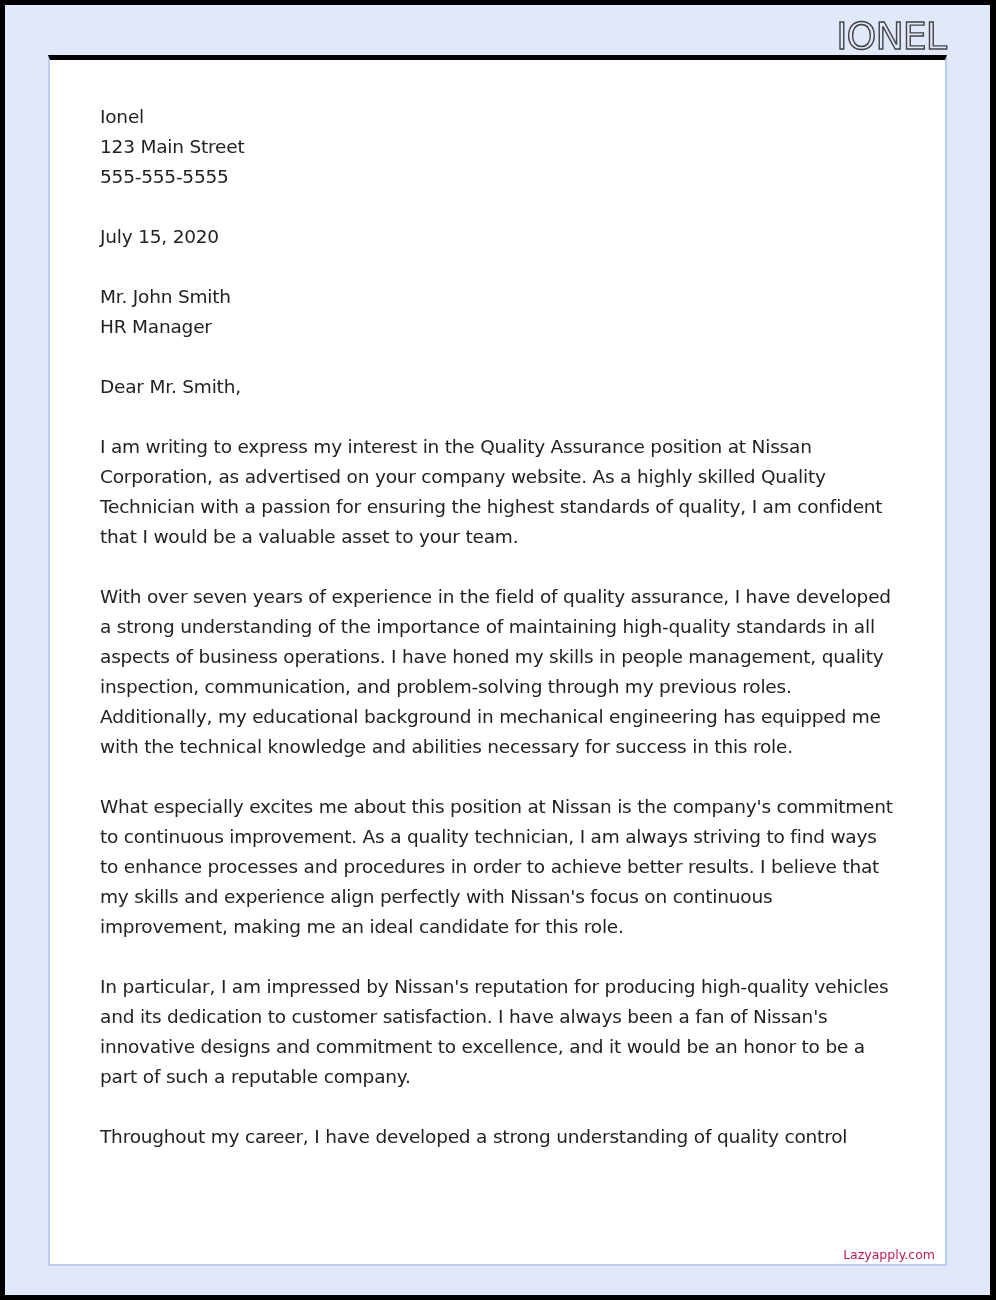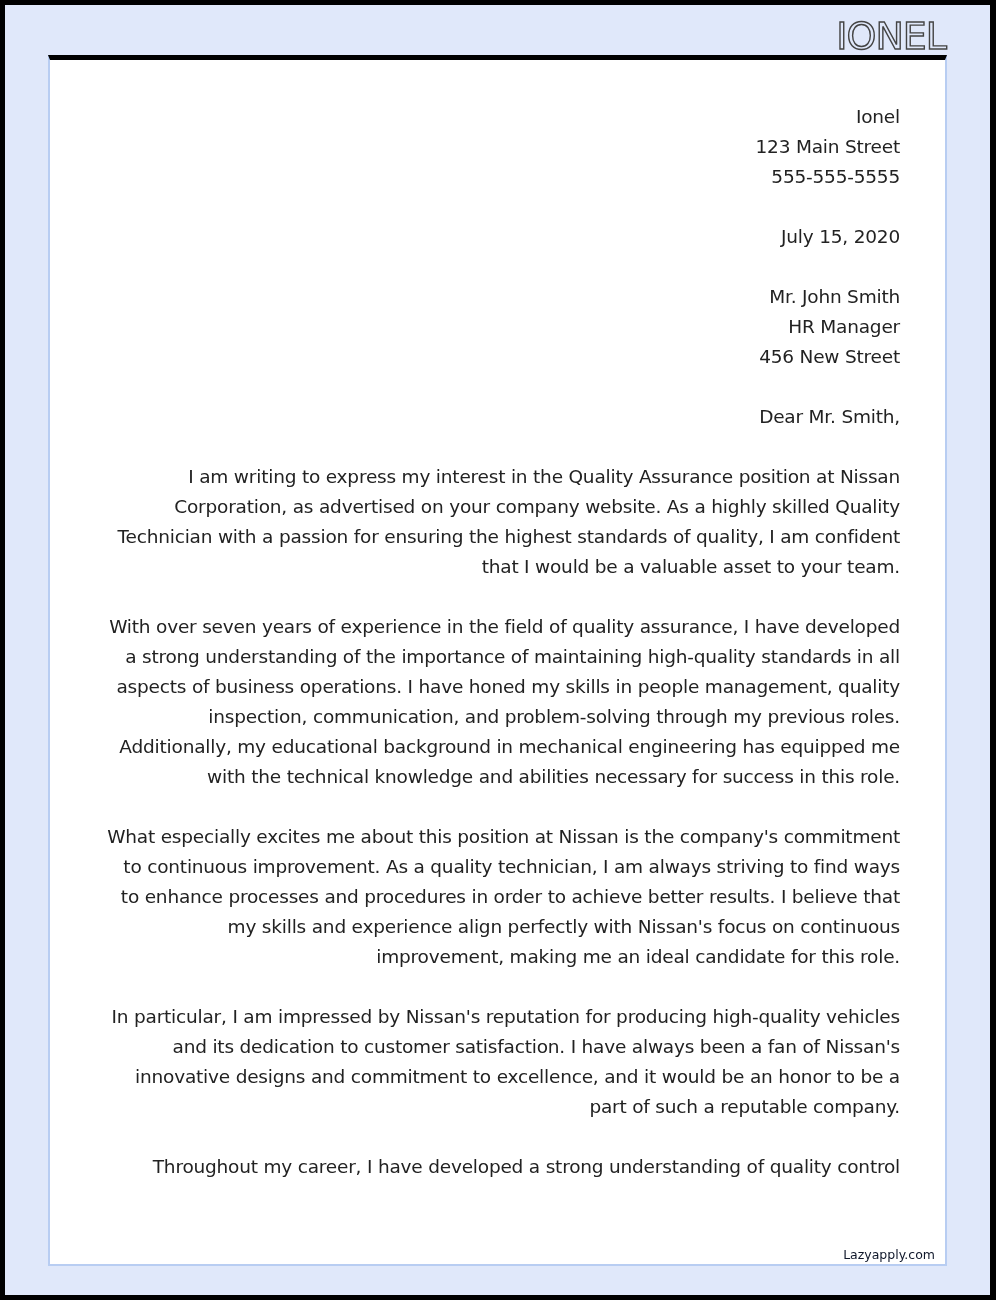--- a/index.html
+++ b/index.html
@@ -6,21 +6,20 @@
     body {
       width: 996px; height: 1300px; overflow: hidden;
       background: #000;
       font-family: "DejaVu Sans", sans-serif;
     }
     .frame {
       position: absolute; left: 5px; top: 5px;
       width: 985px; height: 1290px;
       background: #e0e8fa;
       overflow: hidden;
-      text-align: right;
     }
     .brand {
       position: absolute; right: 44px; top: 12px;
       font-family: "DejaVu Sans", sans-serif;
       font-size: 38px; letter-spacing: -1px;
       color: #e0e8fa;
       -webkit-text-stroke: 1.4px #444;
       line-height: 1;
     }
     .card {
@@ -36,21 +35,21 @@
       position: absolute; left: 95px; top: 97px;
       width: 800px;
       font-size: 18.5px; line-height: 30px;
       color: #222;
       letter-spacing: -0.2px;
     }
     .letter p { margin: 0 0 30px 0; }
     .letter .line { display: block; }
     .watermark {
       position: absolute; right: 10px; bottom: 2px;
-      font-size: 12.5px; color: #0f172a;
+      font-size: 12.5px; color: #be185d;
     }
   </style>
 </head>
 <body>
 
 <div class="frame">
   <div class="brand">IONEL</div>
 
   <div class="card">
     <div class="watermark">Lazyapply.com</div>
@@ -59,21 +58,20 @@
   <div class="letter">
     <p>
       <span class="line">Ionel</span>
       <span class="line">123 Main Street</span>
       <span class="line">555-555-5555</span>
     </p>
     <p>July 15, 2020</p>
     <p>
       <span class="line">Mr. John Smith</span>
       <span class="line">HR Manager</span>
-      <span class="line">456 New Street</span>
     </p>
     <p>Dear Mr. Smith,</p>
     <p>I am writing to express my interest in the Quality Assurance position at Nissan Corporation, as advertised on your company website. As a highly skilled Quality Technician with a passion for ensuring the highest standards of quality, I am confident that I would be a valuable asset to your team.</p>
     <p>With over seven years of experience in the field of quality assurance, I have developed a strong understanding of the importance of maintaining high-quality standards in all aspects of business operations. I have honed my skills in people management, quality inspection, communication, and problem-solving through my previous roles. Additionally, my educational background in mechanical engineering has equipped me with the technical knowledge and abilities necessary for success in this role.</p>
     <p>What especially excites me about this position at Nissan is the company's commitment to continuous improvement. As a quality technician, I am always striving to find ways to enhance processes and procedures in order to achieve better results. I believe that my skills and experience align perfectly with Nissan's focus on continuous improvement, making me an ideal candidate for this role.</p>
     <p>In particular, I am impressed by Nissan's reputation for producing high-quality vehicles and its dedication to customer satisfaction. I have always been a fan of Nissan's innovative designs and commitment to excellence, and it would be an honor to be a part of such a reputable company.</p>
     <p>Throughout my career, I have developed a strong understanding of quality control</p>
   </div>
 </div>
 

